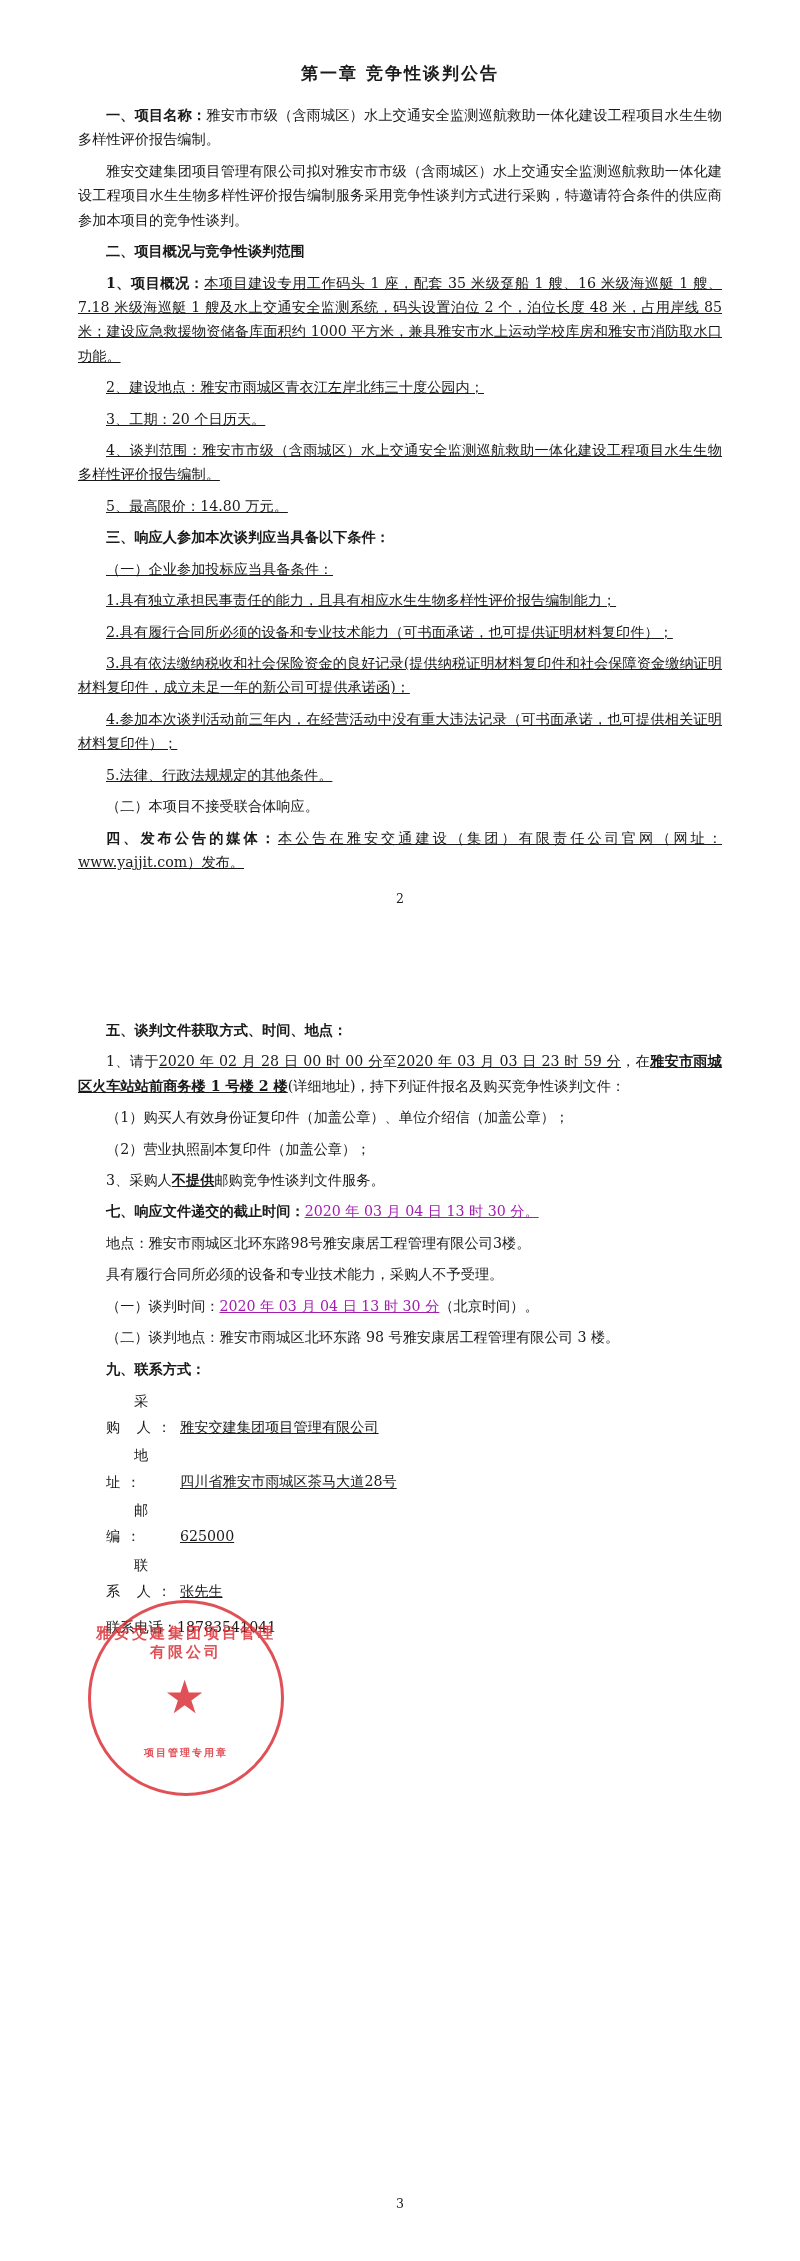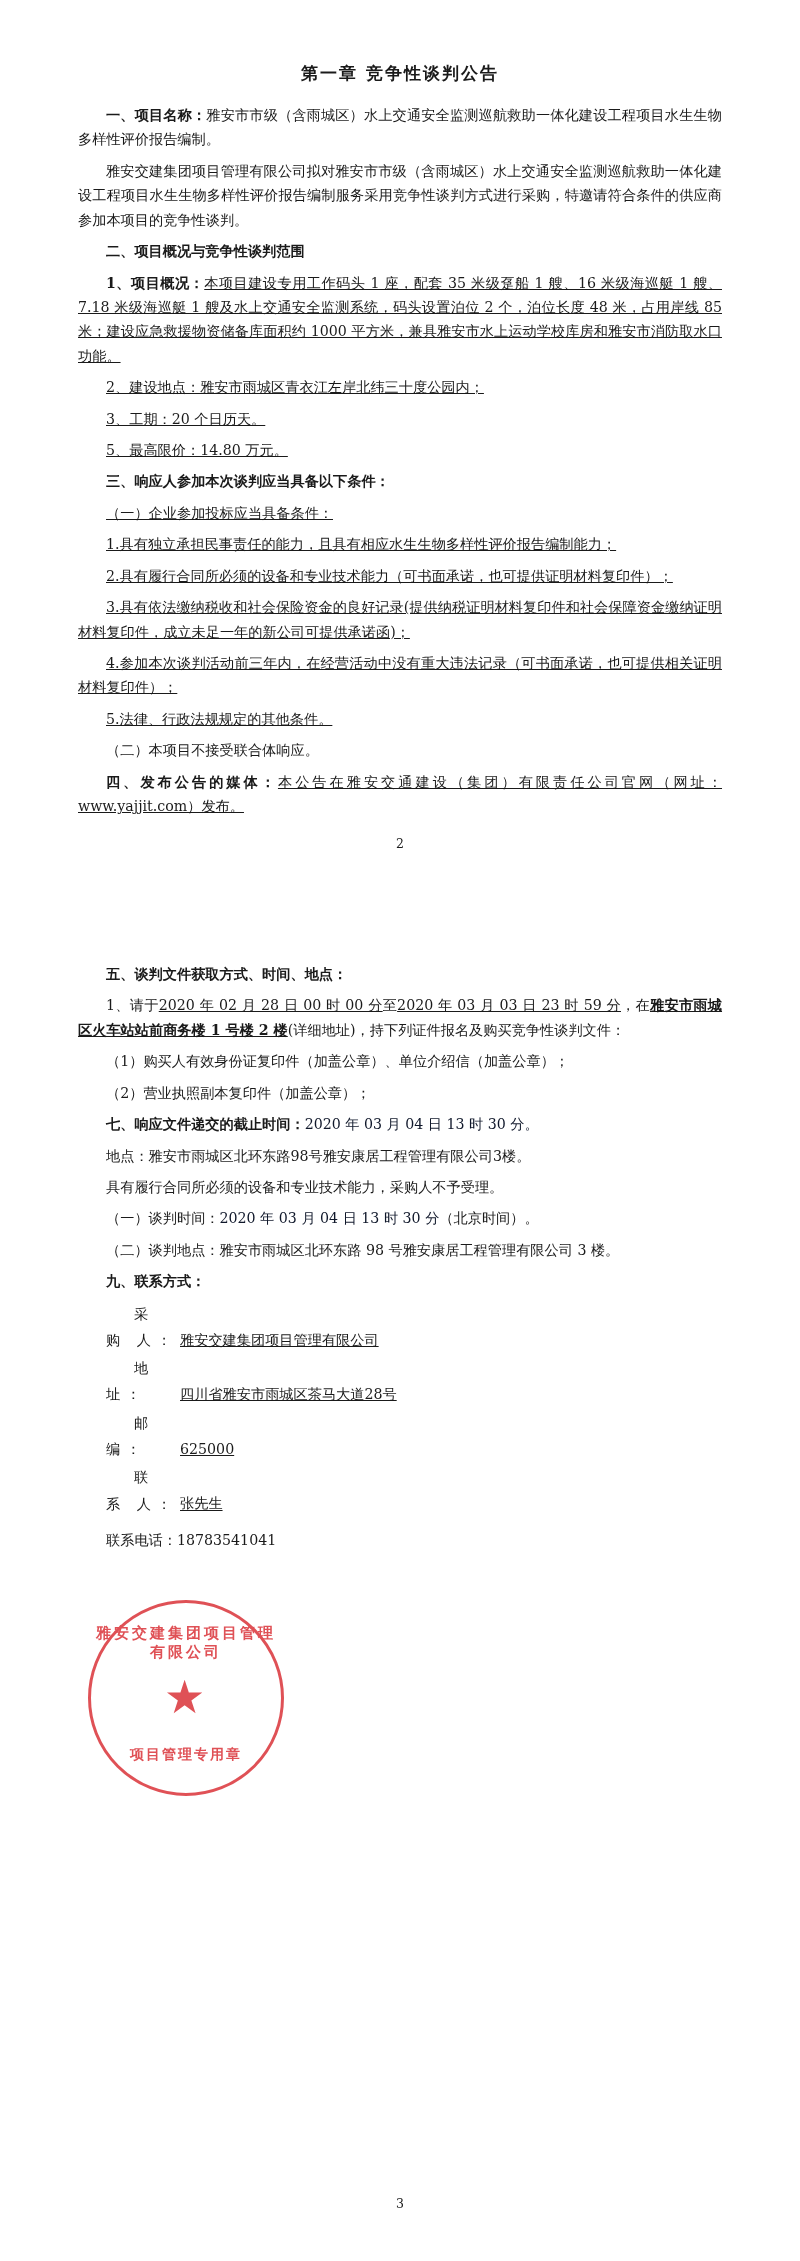--- a/index.html
+++ b/index.html
@@ -35,21 +35,21 @@
   p {
     margin:0 0 7px 0;
     font-size:14.2px;
     line-height:1.72;
     text-align:justify;
     text-justify:inter-ideograph;
   }
   .ind2 { text-indent:28px; }
   .b { font-weight:bold; }
   .u { text-decoration:underline; }
-  .red { color:#0f172a; }
+  .red { color:#a21caf;text-decoration:underline; }
   .pagenum {
     text-align:center;
     font-size:12.5px;
     margin:14px 0 0 0;
   }
   .gap-block { height:108px; }
   .stamp {
     position:absolute;
     left:88px;
     top:1600px;
@@ -79,21 +79,21 @@
     color:#d8262c;
     font-weight:bold;
   }
   .stamp-text-top {
     top:24px;
     font-size:15px;
     letter-spacing:3px;
   }
   .stamp-text-bottom {
     top:146px;
-    font-size:14px;
+    font-size:10px;
     letter-spacing:2px;
   }
   .footer-page {
     position:absolute;
     left:0; top:2196px;
     width:800px;
     text-align:center;
     font-size:12.5px;
   }
   .contact-row {
@@ -123,20 +123,21 @@
       <p class="ind2">雅安交建集团项目管理有限公司拟对雅安市市级（含雨城区）水上交通安全监测巡航救助一体化建设工程项目水生生物多样性评价报告编制服务采用竞争性谈判方式进行采购，特邀请符合条件的供应商参加本项目的竞争性谈判。</p>
 
       <p class="ind2 b">二、项目概况与竞争性谈判范围</p>
 
       <p class="ind2">
         <span class="b">1、项目概况：</span><span class="u">本项目建设专用工作码头 1 座，配套 35 米级趸船 1 艘、16 米级海巡艇 1 艘、7.18 米级海巡艇 1 艘及水上交通安全监测系统，码头设置泊位 2 个，泊位长度 48 米，占用岸线 85 米；建设应急救援物资储备库面积约 1000 平方米，兼具雅安市水上运动学校库房和雅安市消防取水口功能。</span>
       </p>
 
       <p class="ind2 u">2、建设地点：雅安市雨城区青衣江左岸北纬三十度公园内；</p>
       <p class="ind2 u">3、工期：20 个日历天。</p>
+      <p class="ind2 u">4、谈判范围：雅安市市级（含雨城区）水上交通安全监测巡航救助一体化建设工程项目水生生物多样性评价报告编制。</p>
       <p class="ind2 u">5、最高限价：14.80 万元。</p>
 
       <p class="ind2 b">三、响应人参加本次谈判应当具备以下条件：</p>
       <p class="ind2 u">（一）企业参加投标应当具备条件：</p>
       <p class="ind2 u">1.具有独立承担民事责任的能力，且具有相应水生生物多样性评价报告编制能力；</p>
       <p class="ind2 u">2.具有履行合同所必须的设备和专业技术能力（可书面承诺，也可提供证明材料复印件）；</p>
       <p class="ind2 u">3.具有依法缴纳税收和社会保险资金的良好记录(提供纳税证明材料复印件和社会保障资金缴纳证明材料复印件，成立未足一年的新公司可提供承诺函)；</p>
       <p class="ind2 u">4.参加本次谈判活动前三年内，在经营活动中没有重大违法记录（可书面承诺，也可提供相关证明材料复印件）；</p>
       <p class="ind2 u">5.法律、行政法规规定的其他条件。</p>
       <p class="ind2">（二）本项目不接受联合体响应。</p>
@@ -151,20 +152,23 @@
 
       <p class="ind2 b">五、谈判文件获取方式、时间、地点：</p>
 
       <p class="ind2">
         <span>1、请于</span><span class="u">2020 年 02 月 28 日 00 时 00 分</span><span>至</span><span class="u">2020 年 03 月 03 日 23 时 59 分</span><span>，在</span><span class="b u">雅安市雨城区火车站站前商务楼 1 号楼 2 楼</span><span>(详细地址)，持下列证件报名及购买竞争性谈判文件：</span>
       </p>
 
       <p class="ind2">（1）购买人有效身份证复印件（加盖公章）、单位介绍信（加盖公章）；</p>
       <p class="ind2">（2）营业执照副本复印件（加盖公章）；</p>
 
+      <p class="ind2">
+        <span>3、采购人</span><span class="b u">不提供</span><span>邮购竞争性谈判文件服务。</span>
+      </p>
 
       <p class="ind2">
         <span class="b">七、响应文件递交的截止时间：</span><span class="red">2020 年 03 月 04 日 13 时 30 分。</span>
       </p>
 
       <p class="ind2">地点：雅安市雨城区北环东路98号雅安康居工程管理有限公司3楼。</p>
       <p class="ind2">具有履行合同所必须的设备和专业技术能力，采购人不予受理。</p>
 
 
       <p class="ind2">

